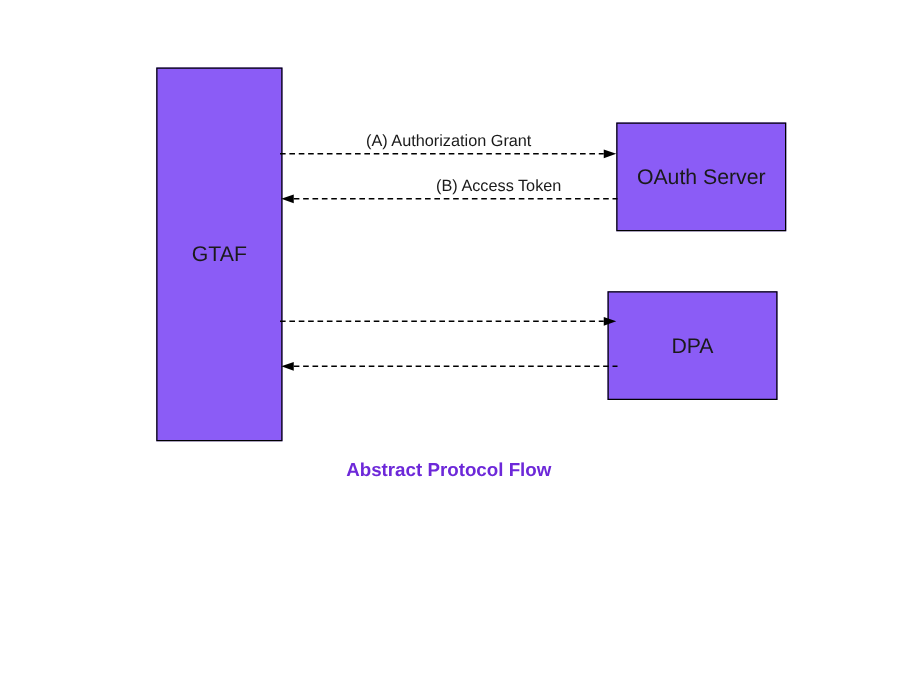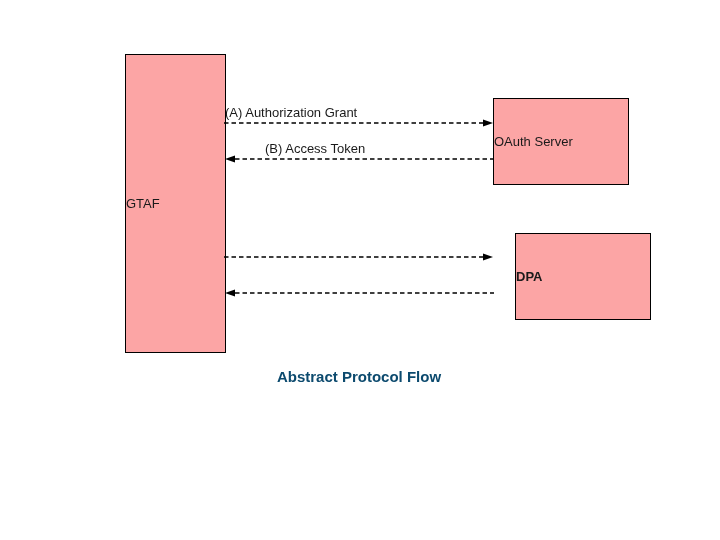--- a/index.html
+++ b/index.html
@@ -12,34 +12,36 @@
     width: 720px;
     height: 540px;
     background: #ffffff;
     font-family: "Liberation Sans", sans-serif;
     color: #000000;
     overflow: hidden;
   }
   .node {
     position: absolute;
     border: 1px solid #000000;
-    background: #fca5a5;
+    background: #8b5cf6;
     display: flex;
     align-items: center;
-    font-size: 13px;
+    justify-content: center;
+    font-size: 17px;
     color: #1a1a1a;
   }
   #node-gtaf   { left: 125px; top: 54px;  width: 99px;  height: 297px; }
   #node-oauth  { left: 493px; top: 98px;  width: 134px; height: 85px;  }
-  #node-dpa    { left: 515px; top: 233px; width: 134px; height: 85px; font-weight: bold;  }
+  #node-dpa    { left: 486px; top: 233px; width: 134px; height: 85px;  }
 
   .arrow-label {
     position: absolute;
     left: 225px;
     width: 268px;
+    text-align: center;
     font-size: 13px;
     line-height: 16px;
     color: #1a1a1a;
     white-space: nowrap;
   }
   #label-a { top: 105px; }
   #label-b { top: 141px; margin-left: 40px; }
   #label-c { top: 239px; }
   #label-d { top: 275px; }
 
@@ -68,21 +70,21 @@
   }
 
   #diagram-title {
     position: absolute;
     left: 225px;
     width: 268px;
     top: 368px;
     text-align: center;
     font-size: 15px;
     font-weight: bold;
-    color: #0c4a6e;
+    color: #6d28d9;
     white-space: nowrap;
   }
 </style>
 </head>
 <body>
 
 <div id="canvas">
 
   <div class="node" id="node-gtaf">
     <span>GTAF</span>

